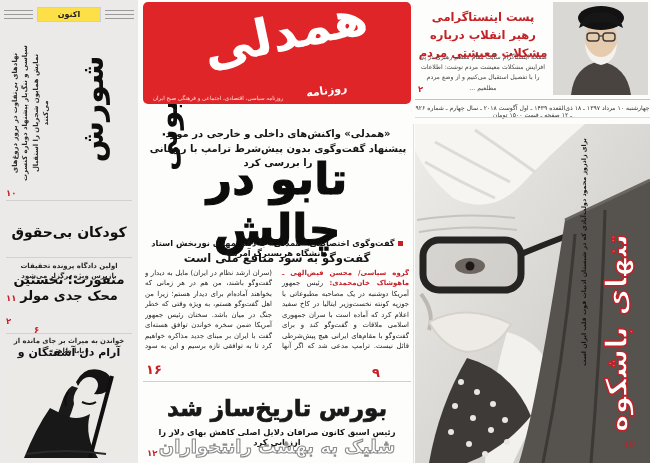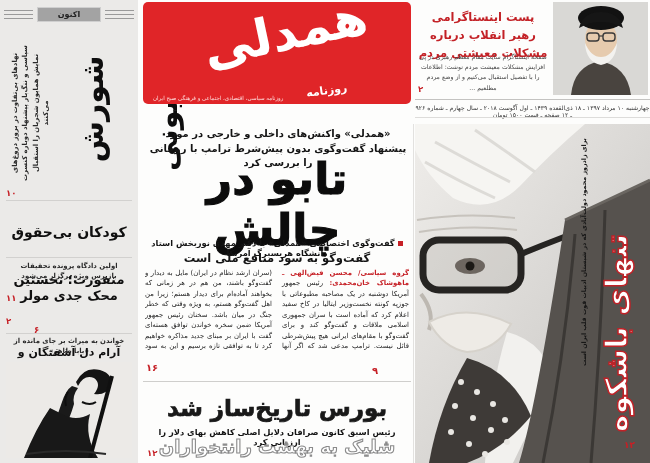--- a/index.html
+++ b/index.html
@@ -8,36 +8,36 @@
   .abs{position:absolute;}
   
   .vwrap{position:absolute;}
   .vwrap>.vin{transform:rotate(-90deg) translateX(-100%);transform-origin:top left;white-space:normal;}
   .vwrap>.vin.nowrap{white-space:nowrap;}
   
   #sidebar{position:absolute;left:0;top:0;width:138px;height:463px;background:#ebeae8;}
   .now-bar{position:absolute;left:4px;top:7px;right:4px;height:15px;display:flex;align-items:center;gap:4px;}
   .linegrp{flex:1;display:flex;flex-direction:column;gap:3px;}
   .linegrp span{display:block;height:1px;background:#9a9a9a;}
-  .now-box{width:62px;background:#a3a3a3;border:1px solid #cfcfcf;text-align:center;font-size:8px;font-weight:bold;color:#222;padding:2px 0;}
+  .now-box{width:62px;background:#fde047;border:1px solid #cfcfcf;text-align:center;font-size:8px;font-weight:bold;color:#222;padding:2px 0;}
   .pgnum{color:#c62026;font-weight:bold;font-size:8.5px;}
   .sb-kick{font-size:6.9px;line-height:1.5;color:#2a2a2a;text-align:center;font-weight:bold;}
   .sb-head{font-weight:bold;color:#101010;text-align:center;line-height:1.25;}
   .sb-div{position:absolute;left:6px;right:6px;height:1px;background:#d2d1cf;}
   
   #masthead{position:absolute;left:143px;top:2px;width:268px;height:102px;background:#e02528;border-radius:5px;}
   .mast-title{position:absolute;left:42px;top:2px;width:200px;text-align:center;font-size:50px;font-weight:bold;color:#fff;transform:rotate(-12deg);}
   .mast-word{position:absolute;right:64px;bottom:7px;color:#fff;font-size:11px;font-weight:bold;transform:rotate(-8deg);}
   .mast-tag{position:absolute;left:10px;bottom:3px;color:#ffdddd;font-size:5.5px;}
   .kick{text-align:center;font-weight:bold;color:#141414;}
   .lead-head{font-weight:bold;color:#0c0c0c;text-align:center;letter-spacing:-1px;-webkit-text-stroke:1.1px #0c0c0c;}
   .redsq{display:inline-block;width:5px;height:5px;background:#c62026;margin-left:3px;}
   .bodytext{column-count:2;column-gap:10px;font-size:6.9px;line-height:1.52;text-align:justify;color:#222;direction:rtl;}
   .byline{color:#c62026;font-weight:bold;}
-  .jump{color:#c62026;font-weight:bold;font-size:10px;}
+  .jump{color:#c62026;font-weight:bold;font-size:13px;}
   .outline-head{font-weight:bold;color:#fff;-webkit-text-stroke:1.1px #8b8b8b;text-align:center;}
   .bourse-head{font-weight:bold;color:#191919;text-align:center;-webkit-text-stroke:0.7px #191919;}
   
   .tr-head{color:#c32126;font-weight:bold;font-size:11.5px;line-height:1.55;text-align:center;}
   .tr-body{font-size:6.2px;line-height:1.65;color:#454545;text-align:center;}
   .dateline{font-size:6.1px;color:#333;text-align:center;letter-spacing:0;}
   .hline{background:#c4c3c1;height:1px;}
   .v-red-head{font-size:30px;font-weight:bold;color:#fff;-webkit-text-stroke:1.5px #bf2227;text-align:center;}
   .v-black-kick{font-size:6.3px;color:#141414;font-weight:bold;}
 </style>

